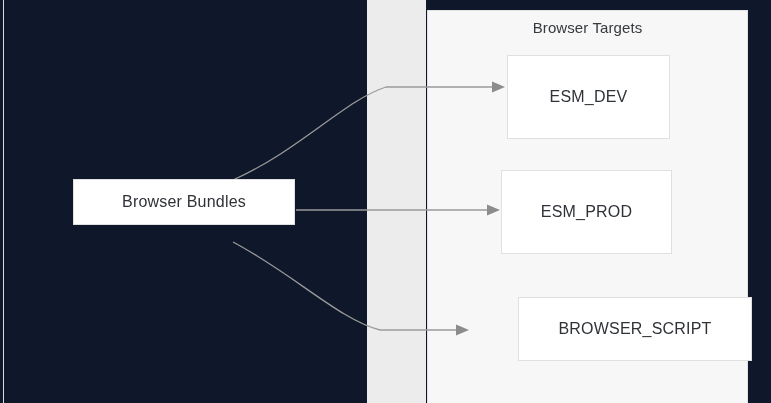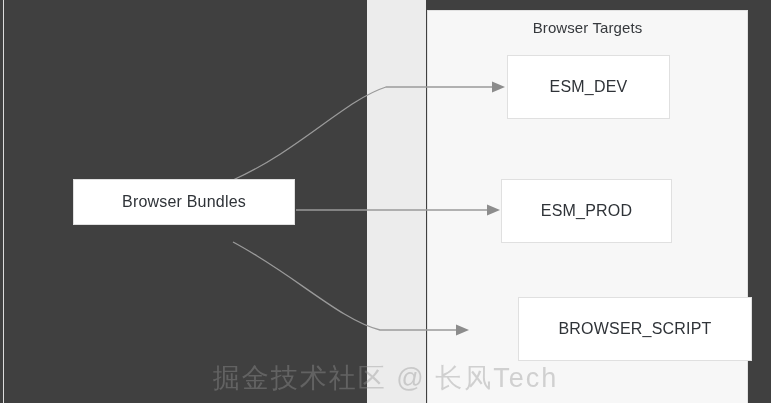--- a/index.html
+++ b/index.html
@@ -4,21 +4,21 @@
 <style>
   html, body {
     margin: 0;
     padding: 0;
     background: #ffffff;
   }
   #canvas {
     position: relative;
     width: 771px;
     height: 403px;
-    background: #404040;
+    background: #0f172a;
     font-family: "Liberation Sans", "DejaVu Sans", sans-serif;
     overflow: hidden;
   }
   
   .left-rule {
     position: absolute;
     left: 3px;
     top: 0;
     width: 1px;
     height: 403px;
@@ -63,22 +63,22 @@
     box-sizing: border-box;
     display: flex;
     align-items: center;
     justify-content: center;
     color: #2f3338;
     font-size: 16px;
     letter-spacing: 0.2px;
     box-shadow: 0 0 0 0 rgba(0,0,0,0);
   }
   #node-bundles  { left: 73px;  top: 179px; width: 222px; height: 46px; }
-  #node-esm-dev  { left: 507px; top: 55px;  width: 163px; height: 64px; }
-  #node-esm-prod { left: 501px; top: 179px; width: 171px; height: 64px; text-align: center; }
+  #node-esm-dev  { left: 507px; top: 55px;  width: 163px; height: 84px; }
+  #node-esm-prod { left: 501px; top: 170px; width: 171px; height: 84px; text-align: center; }
   #node-browser-script { left: 470px; top: 297px; width: 234px; height: 64px; margin-left: 48px; }
 
   
   #edges {
     position: absolute;
     left: 0; top: 0;
     width: 771px; height: 403px;
     pointer-events: none;
   }
   .edge-path {
@@ -135,15 +135,14 @@
   </div>
 
   <div class="node" id="node-esm-prod">
     <span>ESM_PROD</span>
   </div>
 
   <div class="node" id="node-browser-script">
     <span>BROWSER_SCRIPT</span>
   </div>
 
-  <div class="watermark">掘金技术社区 @ 长风Tech</div>
 
 </div>
 
 </body></html>

